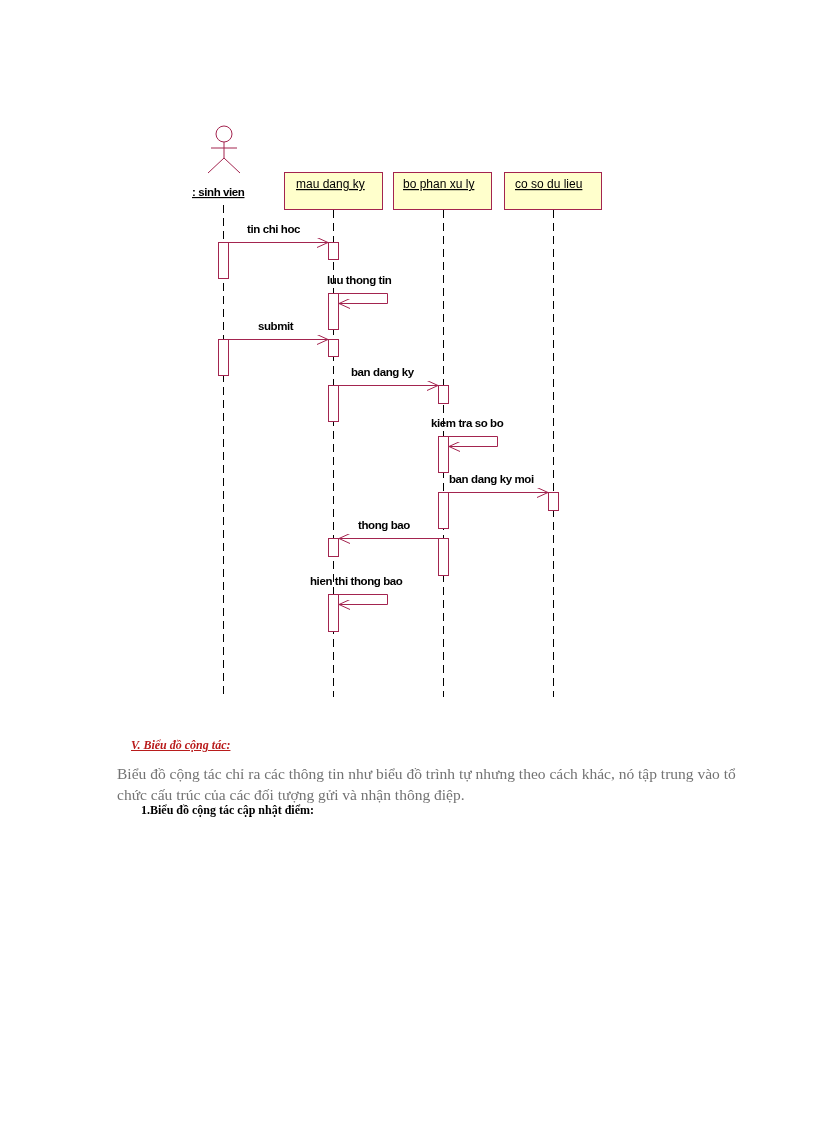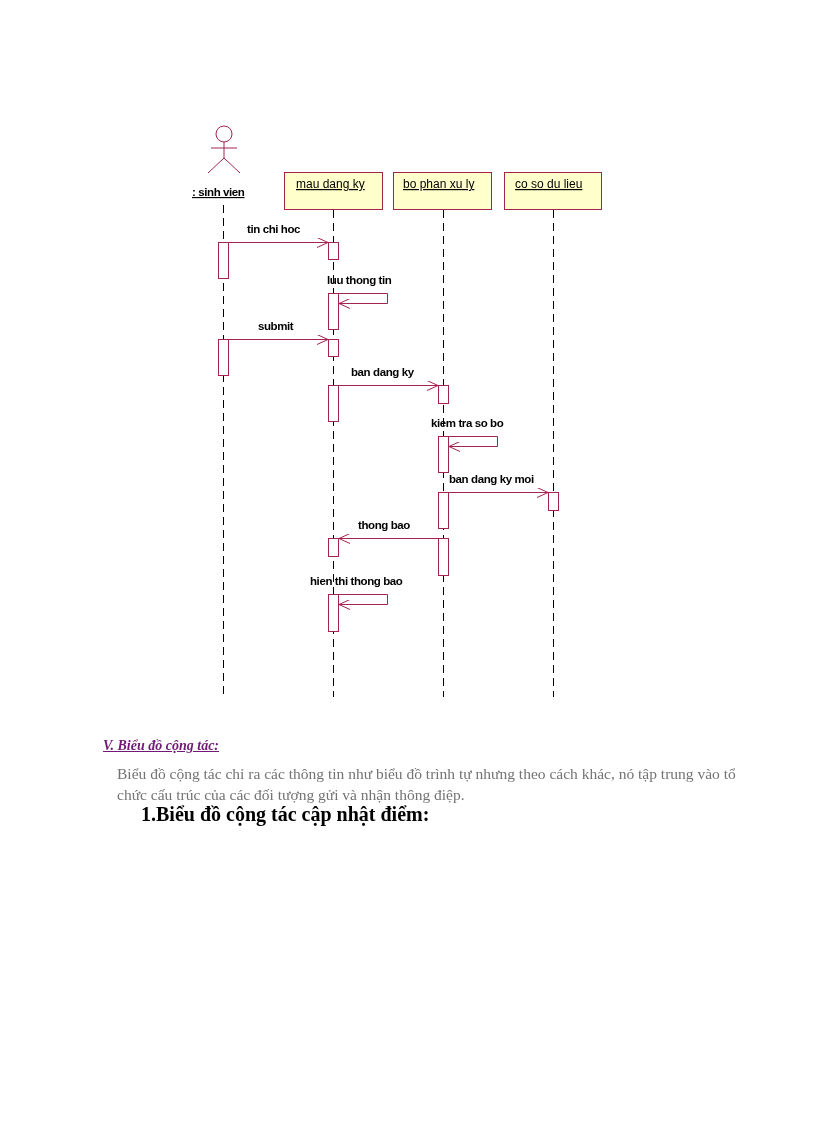--- a/index.html
+++ b/index.html
@@ -1,23 +1,23 @@
 <!DOCTYPE html>
 <html><head>
 <meta charset="utf-8">
 <style>
   html, body { margin: 0; padding: 0; background: #ffffff; }
   body { width: 816px; height: 1123px; position: relative; overflow: hidden; font-family: "Liberation Serif", serif; }
   #diagram { position: absolute; left: 0; top: 0; }
   .obj-label { font-family: "Liberation Sans", sans-serif; font-size: 12px; text-decoration: underline; fill: #000; }
   .msg-label { font-family: "Liberation Sans", sans-serif; font-size: 11.5px; font-weight: bold; fill: #000; letter-spacing: -0.4px; }
   .actor-label { font-family: "Liberation Sans", sans-serif; font-size: 11.5px; font-weight: bold; fill: #000; text-decoration: underline; letter-spacing: -0.4px; }
-  .heading { position: absolute; left: 103px; top: 738px; font-size: 14px; font-style: italic; font-weight: bold; text-decoration: underline; color: #701a75; }
+  .heading { position: absolute; left: 131px; top: 738px; font-size: 12px; font-style: italic; font-weight: bold; text-decoration: underline; color: #b91c1c; }
   .para { position: absolute; left: 117px; top: 763px; width: 640px; font-size: 15.5px; line-height: 21px; color: #737373; }
-  .subheading { position: absolute; left: 141px; top: 803px; font-size: 20px; font-weight: bold; color: #000; }
+  .subheading { position: absolute; left: 141px; top: 803px; font-size: 12px; font-weight: bold; color: #000; }
 </style>
 </head>
 <body>
 
 <svg id="diagram" width="816" height="720" viewBox="0 0 816 720">
   <defs>
     <marker id="arr" markerWidth="12" markerHeight="10" refX="11" refY="5" orient="auto" markerUnits="userSpaceOnUse">
       <path d="M0,0 L11,5 L0,10" fill="none" stroke="#A3244F" stroke-width="1"></path>
     </marker>
   </defs>

